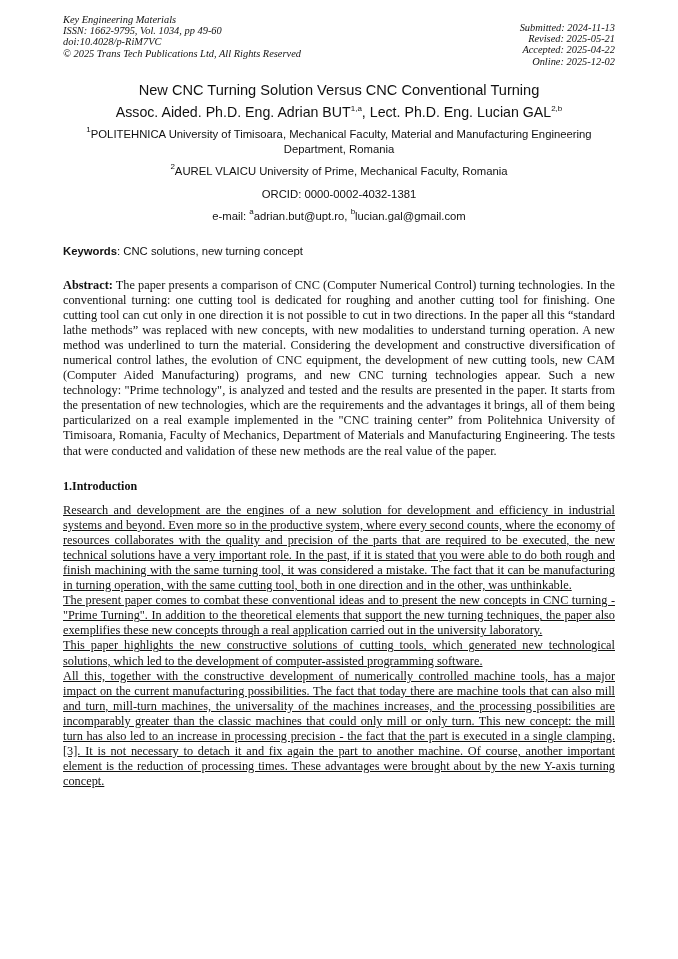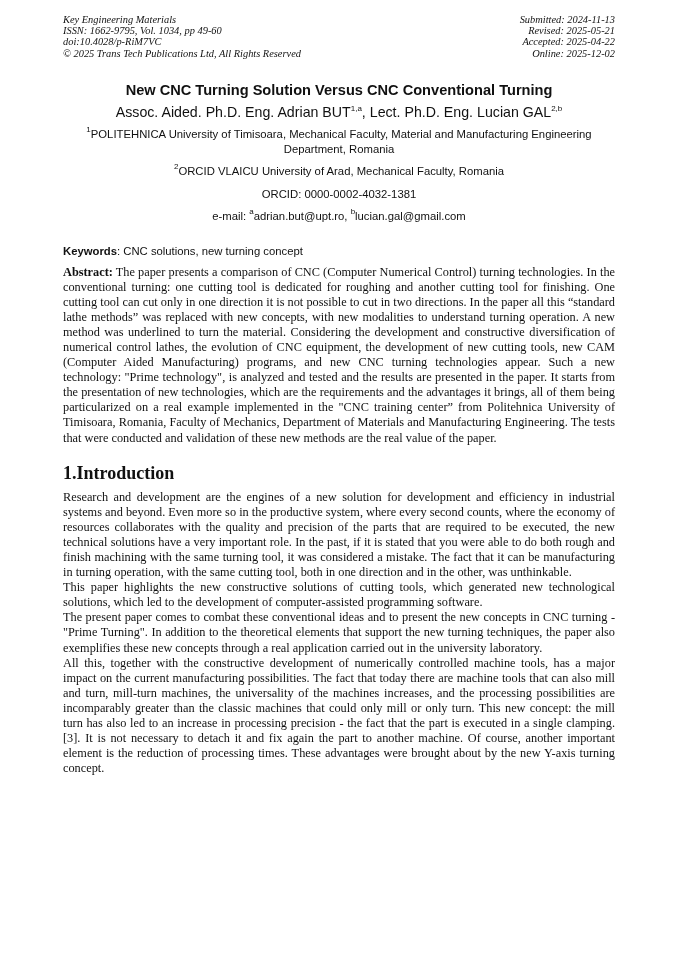--- a/index.html
+++ b/index.html
@@ -1,33 +1,33 @@
 <!DOCTYPE html>
 <html><head>
 <meta charset="utf-8">
 <style>
   html, body { margin: 0; padding: 0; background: #ffffff; }
   body { width: 678px; height: 959px; position: relative; overflow: hidden; color: #111; }
   .page { position: absolute; left: 63px; top: 14px; width: 552px; }
   .hdr { position: relative; height: 50px; font-family: "Liberation Serif", serif; font-style: italic; font-size: 10.4px; line-height: 11.2px; }
   .hdr-left { position: absolute; left: 0; top: 0; }
-  .hdr-right { position: absolute; right: 0; top: 0; text-align: right; }
-  .title { font-family: "Liberation Sans", sans-serif; font-weight: bold; font-size: 14.6px; text-align: center; margin-top: 17px; line-height: 18px; }
+  .hdr-right { position: absolute; right: 0; top: 8px; text-align: right; }
+  .title { font-family: "Liberation Sans", sans-serif; font-weight: normal; font-size: 14.6px; text-align: center; margin-top: 17px; line-height: 18px; }
   .authors { font-family: "Liberation Sans", sans-serif; font-size: 14.2px; text-align: center; margin-top: 4px; line-height: 18px; }
   .authors sup, .affil sup { font-size: 8px; vertical-align: 6px; line-height: 0; }
   .affil { font-family: "Liberation Sans", sans-serif; font-size: 11.3px; text-align: center; line-height: 14.5px; }
   .affil1 { margin-top: 6px; }
   .affil2, .orcid, .email { margin-top: 8px; }
   .kw { font-family: "Liberation Sans", sans-serif; font-size: 11.3px; margin-top: 21px; }
   .kw b { font-weight: bold; margin-top: 10px; }
   .serif { font-family: "Liberation Serif", serif; font-size: 12.3px; line-height: 15.1px; text-align: justify; }
-  .abstract { margin-top: 8px; }
+  .abstract { margin-top: 21px; }
   .abstract b { font-weight: bold; }
-  .section { font-family: "Liberation Serif", serif; font-weight: bold; font-size: 18px; margin-top: 20px; line-height: 15px; }
-  .intro { margin-top: 9px; }
+  .section { font-family: "Liberation Serif", serif; font-weight: bold; font-size: 12px; margin-top: 20px; line-height: 15px; }
+  .intro { margin-top: 9px; text-decoration: underline; }
   .intro p { margin: 0; }
 </style>
 </head>
 <body>
 
 <div class="page">
 
   <div class="hdr">
     <div class="hdr-left">
       <div>Key Engineering Materials</div>
@@ -46,37 +46,37 @@
   <div class="title">New CNC Turning Solution Versus CNC Conventional Turning</div>
 
   <div class="authors">
     <span>Assoc. Aided. Ph.D. Eng. Adrian BUT</span><sup>1,a</sup><span>, </span><span>Lect. Ph.D. Eng. Lucian GAL</span><sup>2,b</sup>
   </div>
 
   <div class="affil affil1">
     <sup>1</sup><span>POLITEHNICA University of Timisoara, Mechanical Faculty, Material and Manufacturing Engineering Department, Romania</span>
   </div>
   <div class="affil affil2">
-    <sup>2</sup><span>ORCID VLAICU University of Arad, Mechanical Faculty, Romania</span>
+    <sup>2</sup><span>AUREL VLAICU University of Prime, Mechanical Faculty, Romania</span>
   </div>
   <div class="affil orcid">ORCID: 0000-0002-4032-1381</div>
   <div class="affil email">
     <span>e-mail: </span><sup>a</sup><span>adrian.but@upt.ro</span><span>, </span><sup>b</sup><span>lucian.gal@gmail.com</span>
   </div>
 
   <div class="kw">
     <b>Keywords</b><span>: CNC solutions, new turning concept</span>
   </div>
 
   <div class="serif abstract">
     <b>Abstract:</b><span> The paper presents a comparison of CNC (Computer Numerical Control) turning technologies. In the conventional turning: one cutting tool is dedicated for roughing and another cutting tool for finishing. One cutting tool can cut only in one direction it is not possible to cut in two directions.  In the paper all this “standard lathe methods” was replaced with new concepts, with new modalities to understand turning operation. A new method was underlined to turn the material. Considering the development and constructive diversification of numerical control lathes, the evolution of CNC equipment, the development of new cutting tools, new CAM (Computer Aided Manufacturing) programs, and new CNC turning technologies appear. Such a new technology: "Prime technology", is analyzed and tested and the results are presented in the paper. It starts from the presentation of new technologies, which are the requirements and the advantages it brings, all of them being particularized on a real example implemented in the "CNC training center” from Politehnica University of Timisoara, Romania, Faculty of Mechanics, Department of Materials and Manufacturing Engineering. The tests that were conducted and validation of these new methods are the real value of the paper.</span>
   </div>
 
   <div class="section">1.Introduction</div>
 
   <div class="serif intro">
     <p>Research and development are the engines of a new solution for development and efficiency in industrial systems and beyond. Even more so in the productive system, where every second counts, where the economy of resources collaborates with the quality and precision of the parts that are required to be executed, the new technical solutions have a very important role. In the past, if it is stated that you were able to do both rough and finish machining with the same turning tool, it was considered a mistake. The fact that it can be manufacturing in turning operation, with the same cutting tool, both in one direction and in the other, was unthinkable.</p>
+    <p>The present paper comes to combat these conventional ideas and to present the new concepts in CNC turning - "Prime Turning". In addition to the theoretical elements that support the new turning techniques, the paper also exemplifies these new concepts through a real application carried out in the university laboratory.</p>
     <p>This paper highlights the new constructive solutions of cutting tools, which generated new technological solutions, which led to the development of computer-assisted programming software.</p>
-    <p>The present paper comes to combat these conventional ideas and to present the new concepts in CNC turning - "Prime Turning". In addition to the theoretical elements that support the new turning techniques, the paper also exemplifies these new concepts through a real application carried out in the university laboratory.</p>
     <p>All this, together with the constructive development of numerically controlled machine tools, has a major impact on the current manufacturing possibilities. The fact that today there are machine tools that can also mill and turn, mill-turn machines, the universality of the machines increases, and the processing possibilities are incomparably greater than the classic machines that could only mill or only turn. This new concept: the mill turn has also led to an increase in processing precision - the fact that the part is executed in a single clamping. [3]. It is not necessary to detach it and fix again the part to another machine. Of course, another important element is the reduction of processing times. These advantages were brought about by the new Y-axis turning concept.</p>
   </div>
 
 </div>
 
 </body></html>

